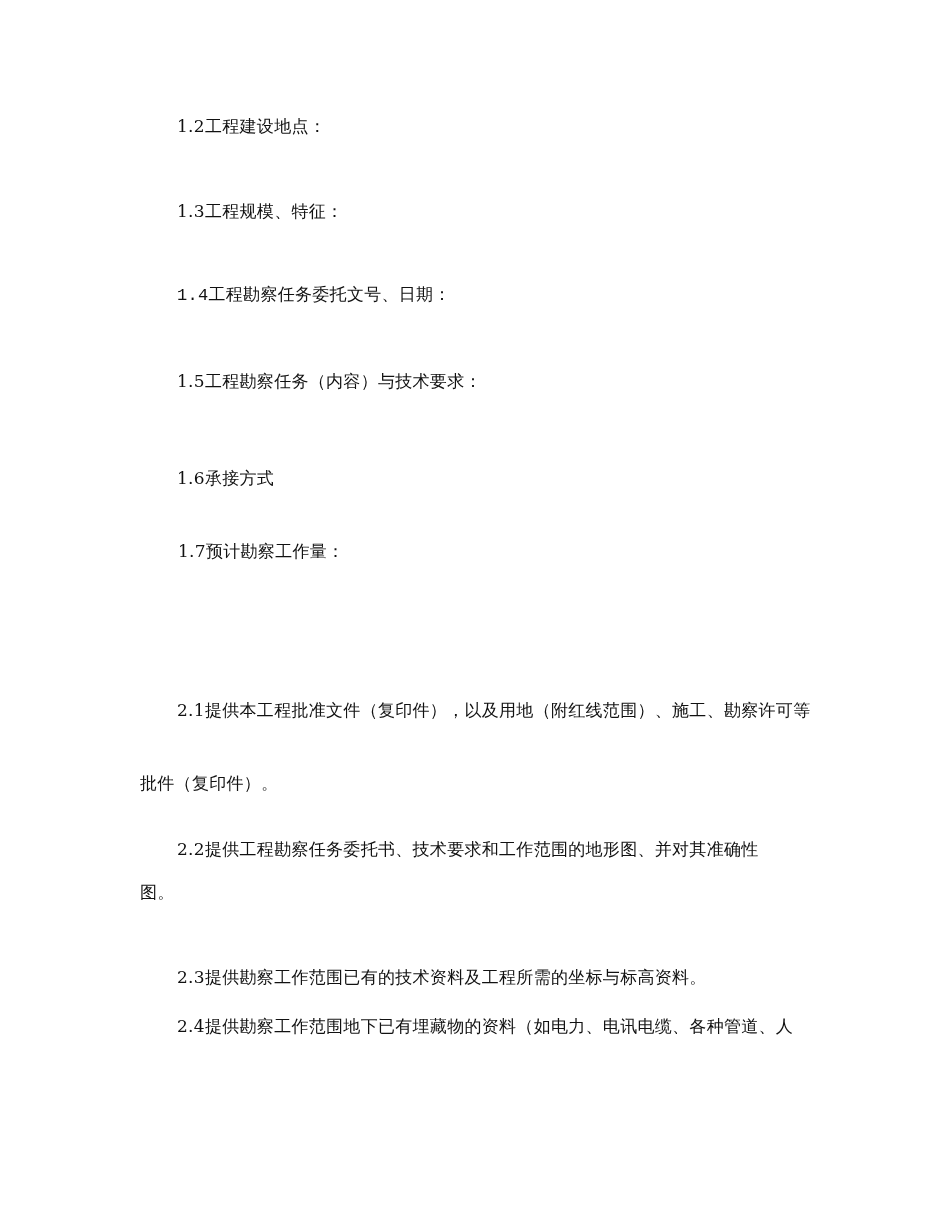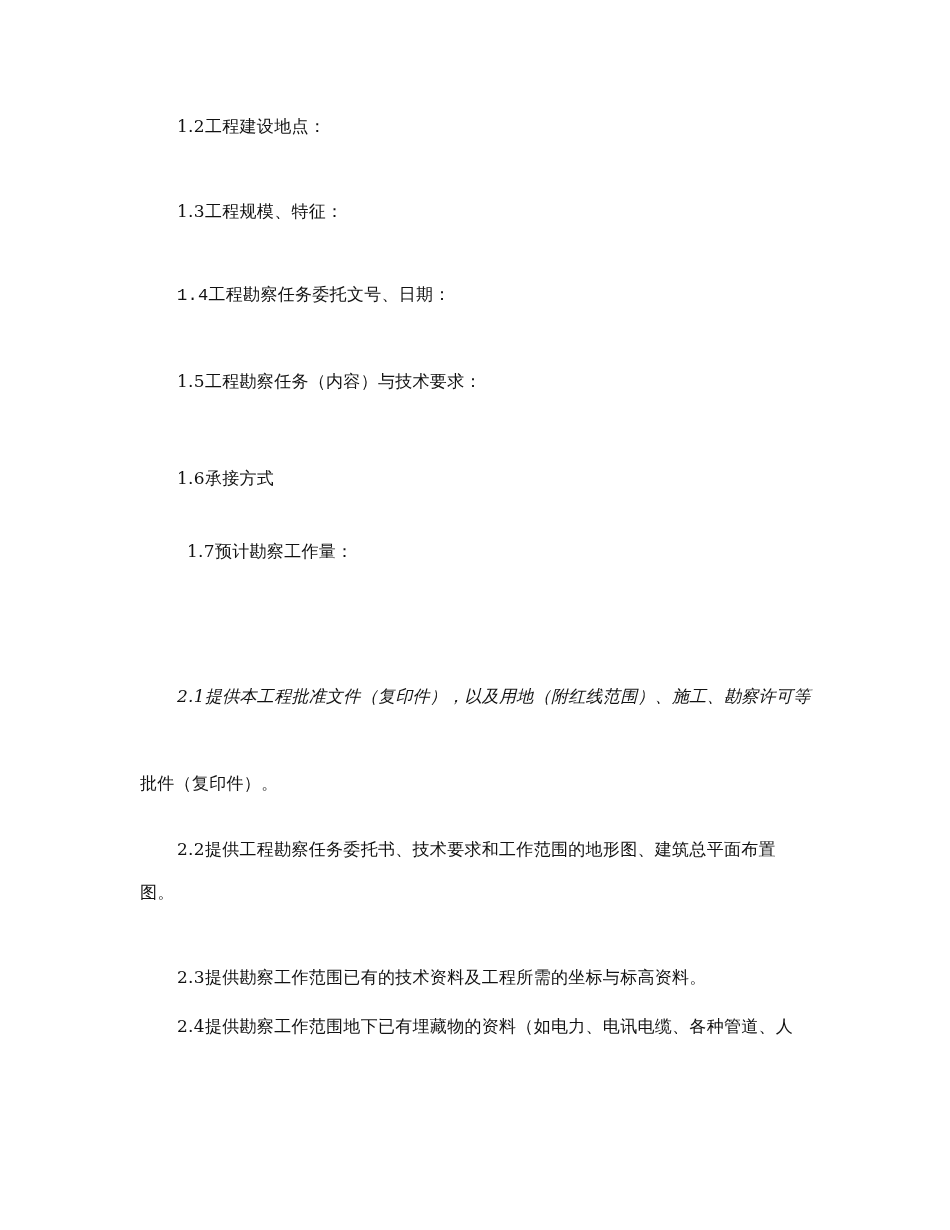--- a/index.html
+++ b/index.html
@@ -10,24 +10,24 @@
 </style>
 </head>
 <body>
 
 <div class="page">
   <div class="line" style="left:177px; top:115px;">1.2工程建设地点：</div>
   <div class="line" style="left:177px; top:200px;">1.3工程规模、特征：</div>
   <div class="line" style="left:177px; top:285px;font-family:Liberation Mono, monospace;">1.4工程勘察任务委托文号、日期：</div>
   <div class="line" style="left:177px; top:370px;">1.5工程勘察任务（内容）与技术要求：</div>
   <div class="line" style="left:177px; top:455px;margin-top:12px;">1.6承接方式</div>
-  <div class="line" style="left:187px; top:540px;">1.7预计勘察工作量：</div>
+  <div class="line" style="left:178px; top:540px;">1.7预计勘察工作量：</div>
 
-  <div class="line" style="left:177px; top:685px;font-style:italic;">2.1提供本工程批准文件（复印件），以及用地（附红线范围）、施工、勘察许可等</div>
+  <div class="line" style="left:177px; top:699px;">2.1提供本工程批准文件（复印件），以及用地（附红线范围）、施工、勘察许可等</div>
   <div class="line" style="left:140px; top:772px;">批件（复印件）。</div>
 
-  <div class="line" style="left:177px; top:838px;">2.2提供工程勘察任务委托书、技术要求和工作范围的地形图、建筑总平面布置</div>
+  <div class="line" style="left:177px; top:838px;">2.2提供工程勘察任务委托书、技术要求和工作范围的地形图、并对其准确性</div>
   <div class="line" style="left:140px; top:881px;">图。</div>
 
   <div class="line" style="left:177px; top:966px;">2.3提供勘察工作范围已有的技术资料及工程所需的坐标与标高资料。</div>
 
   <div class="line" style="left:177px; top:1015px;">2.4提供勘察工作范围地下已有埋藏物的资料（如电力、电讯电缆、各种管道、人</div>
 </div>
 
 </body></html>

